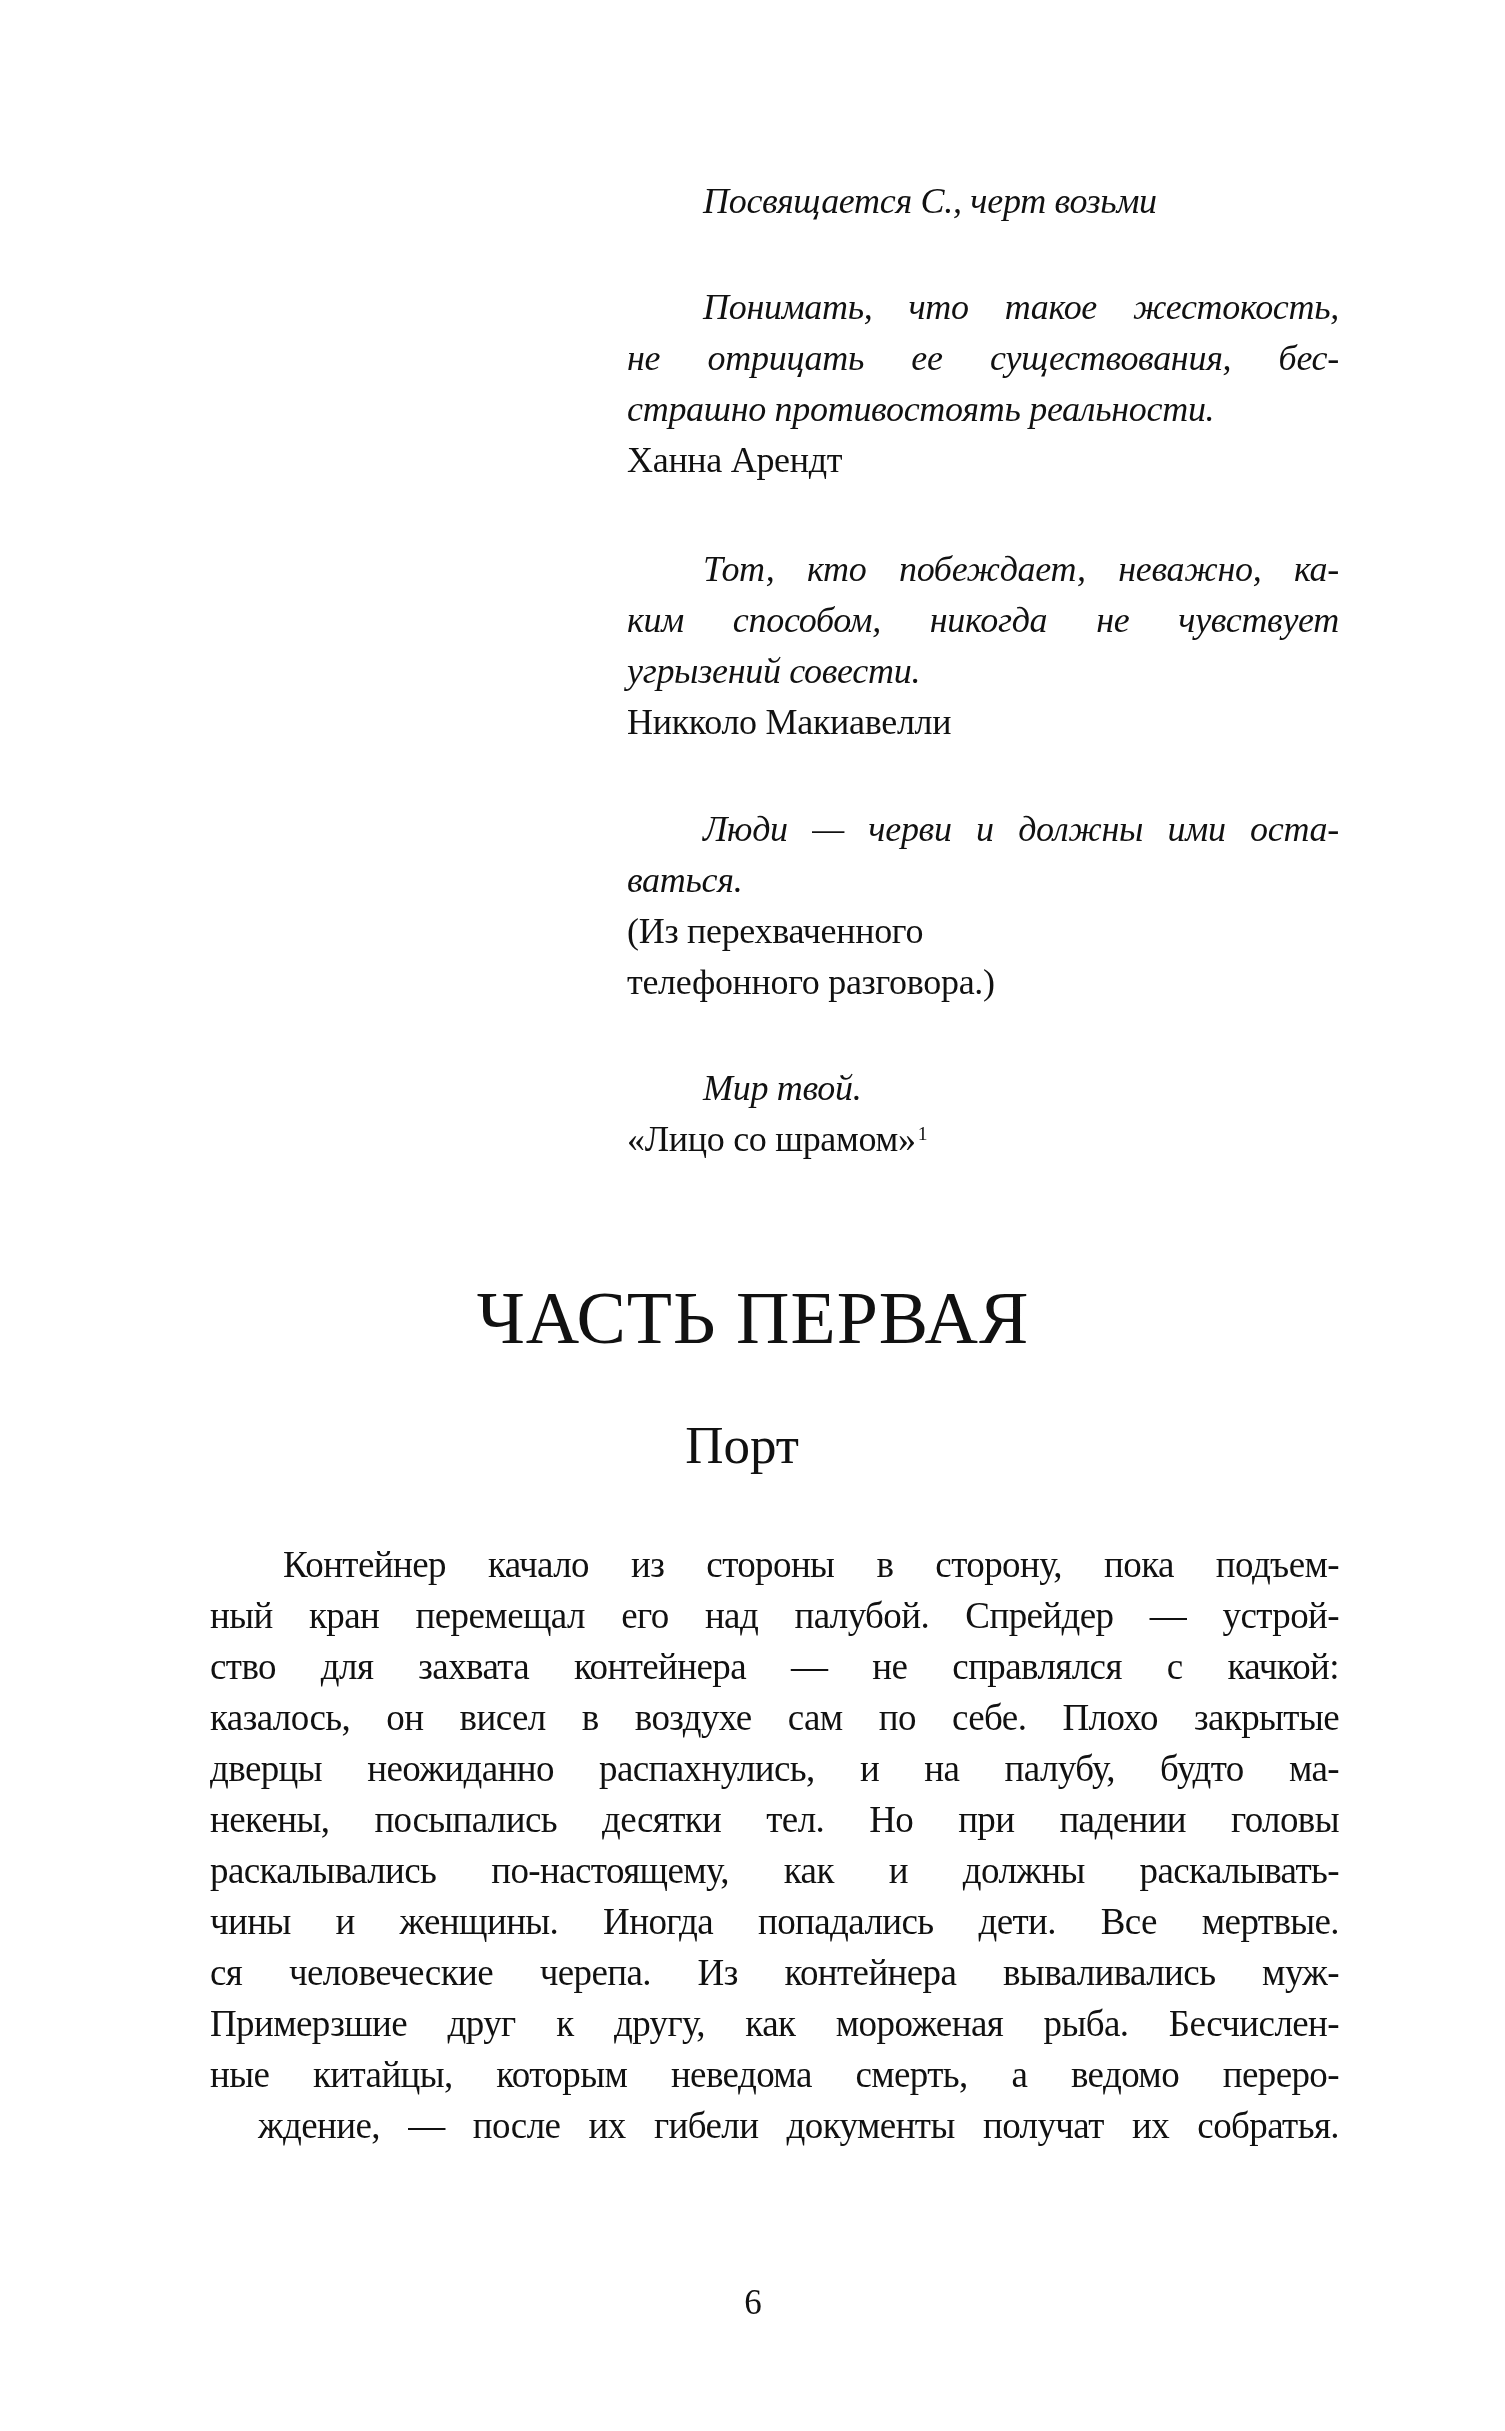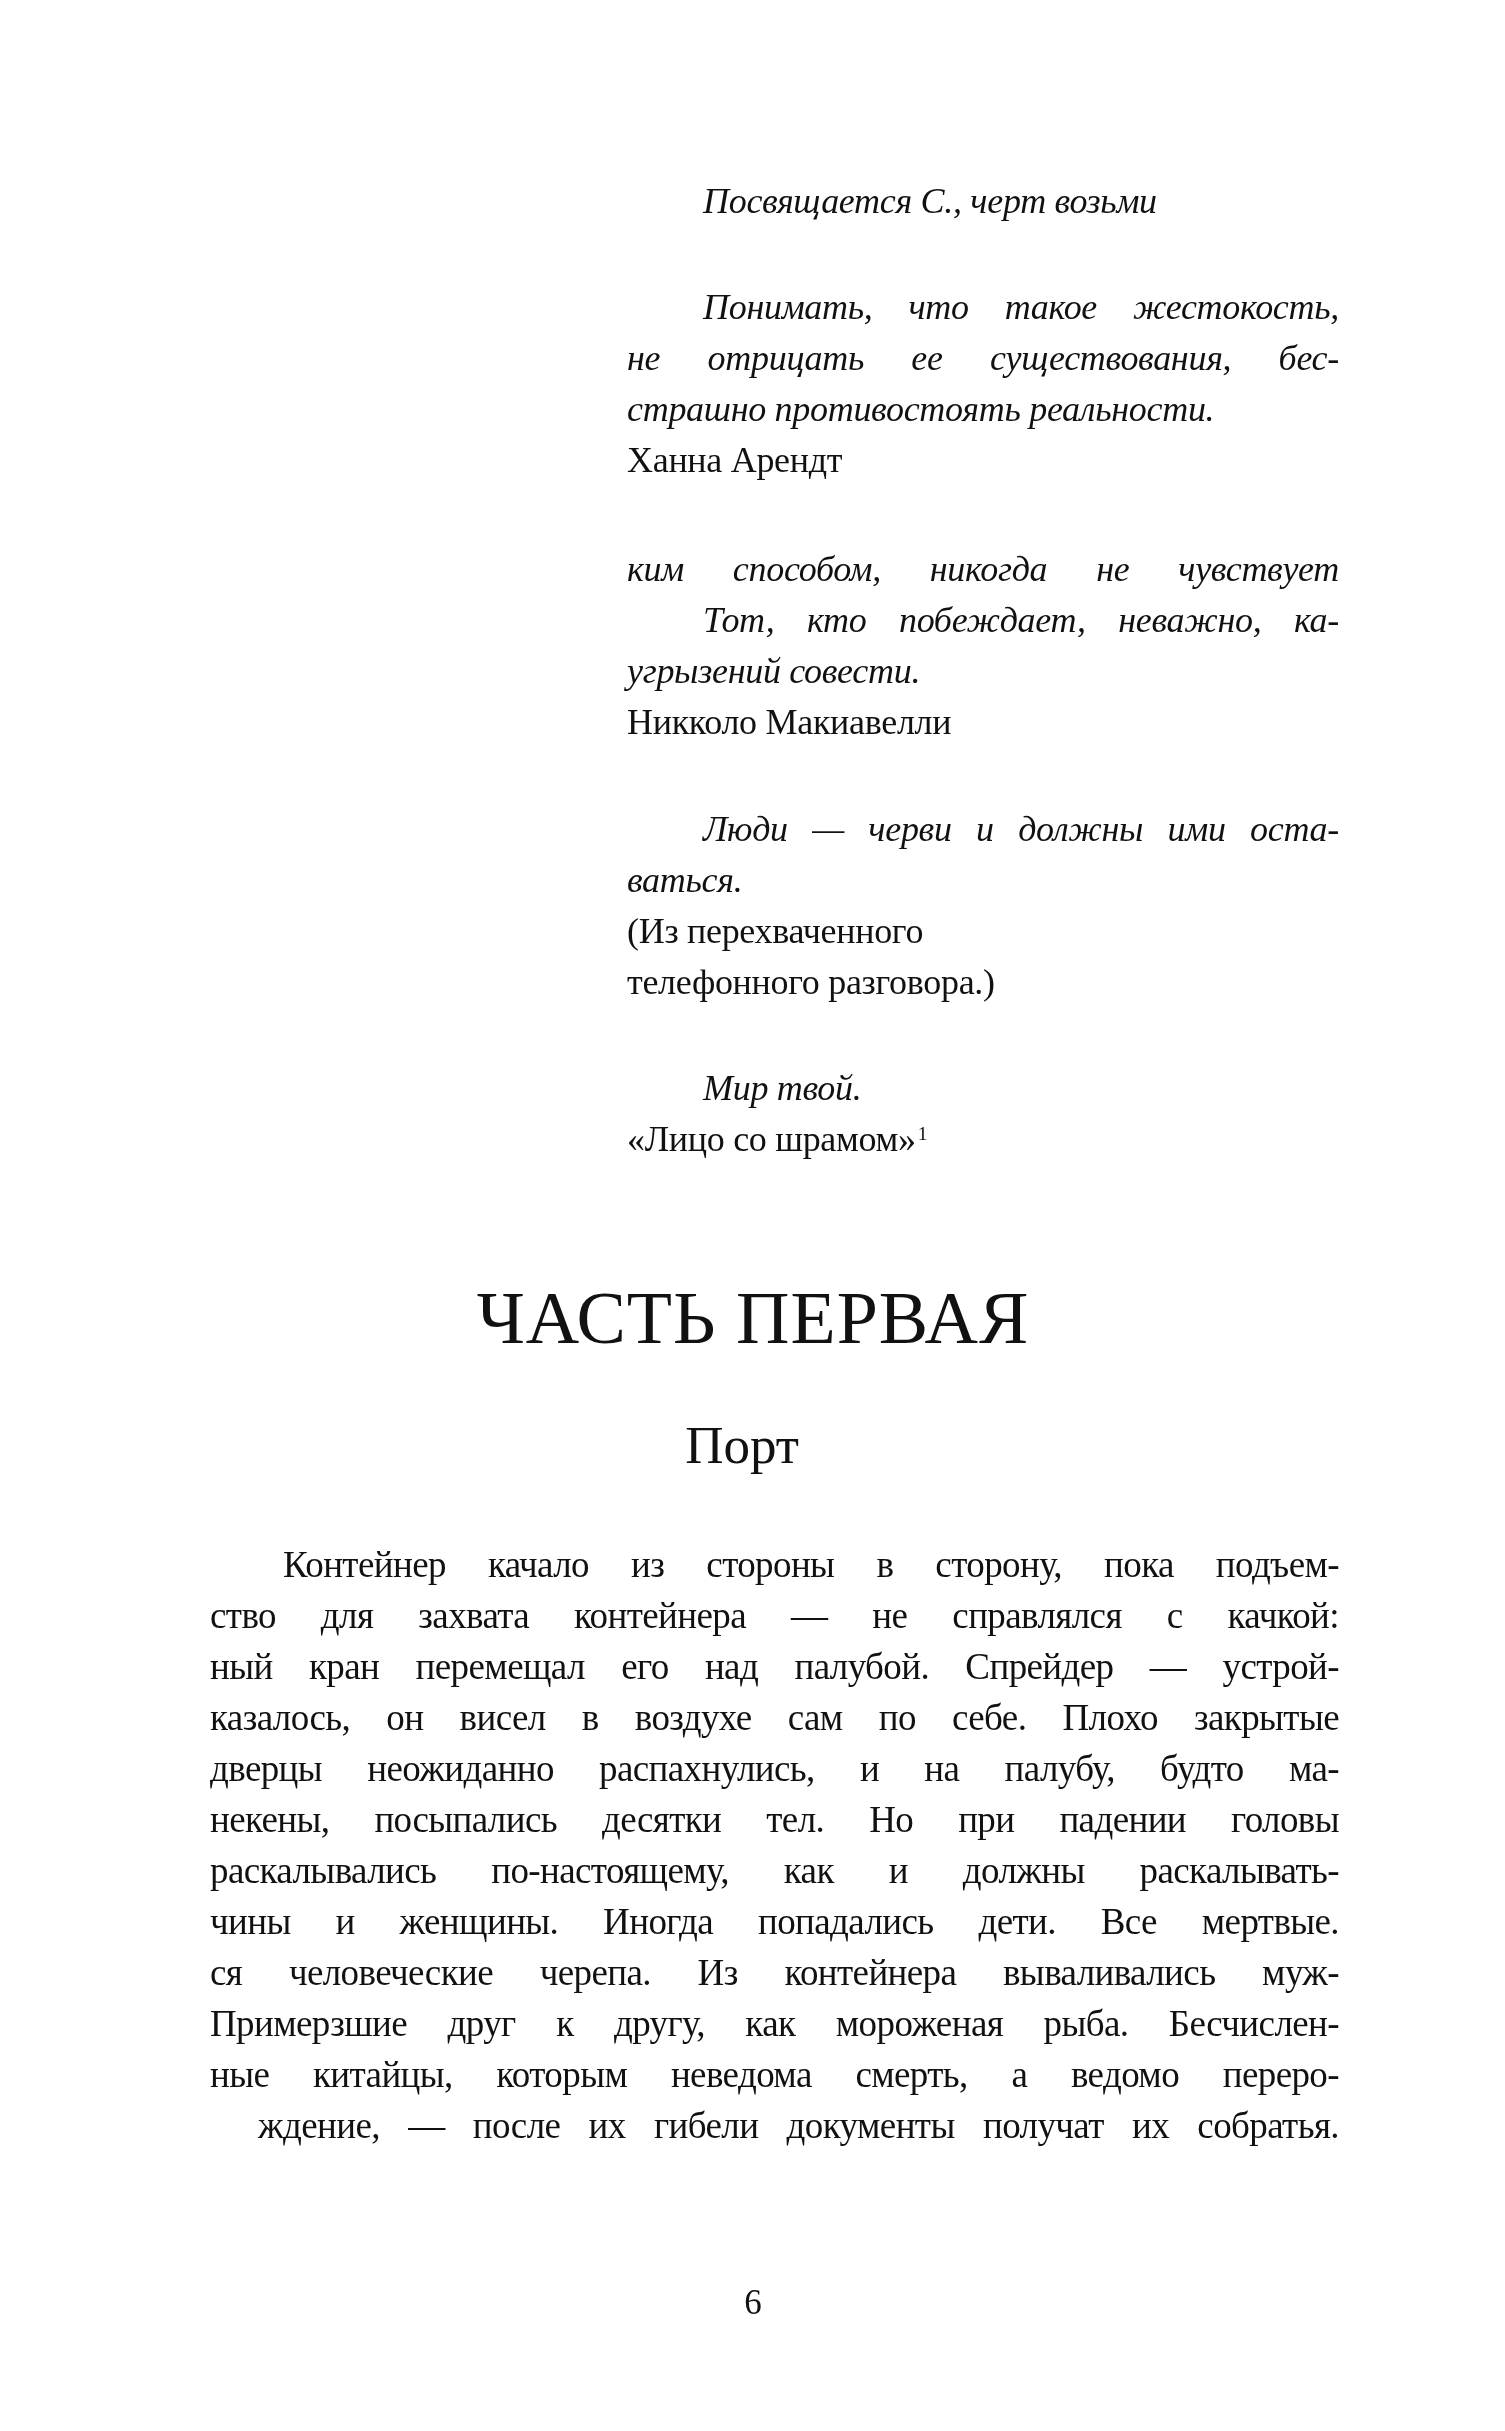--- a/index.html
+++ b/index.html
@@ -114,22 +114,22 @@
   </div>
 
   <div class="epi" style="top:282px;">
     <span class="line it indent just">Понимать, что такое жестокость,</span>
     <span class="line it just">не отрицать ее существования, бес-</span>
     <span class="line it">страшно противостоять реальности.</span>
     <span class="line attr right">Ханна Арендт</span>
   </div>
 
   <div class="epi" style="top:544px;">
+    <span class="line it indent just">Тот, кто побеждает, неважно, ка-</span>
     <span class="line it just">ким способом, никогда не чувствует</span>
-    <span class="line it indent just">Тот, кто побеждает, неважно, ка-</span>
     <span class="line it">угрызений совести.</span>
     <span class="line attr right">Никколо Макиавелли</span>
   </div>
 
   <div class="epi" style="top:804px;">
     <span class="line it indent just">Люди — черви и должны ими оста-</span>
     <span class="line it">ваться.</span>
     <span class="line attr right">(Из перехваченного</span>
     <span class="line attr right">телефонного разговора.)</span>
   </div>
@@ -138,22 +138,22 @@
     <span class="line it indent">Мир твой.</span>
     <span class="line attr right"><span>«Лицо со шрамом»</span><sup class="fn">1</sup></span>
   </div>
 
   <div class="part-title">ЧАСТЬ ПЕРВАЯ</div>
 
   <div class="chapter-title">Порт</div>
 
   <div class="body-text">
     <span class="line first">Контейнер качало из стороны в сторону, пока подъем-</span>
+    <span class="line">ный кран перемещал его над палубой. Спрейдер — устрой-</span>
     <span class="line">ство для захвата контейнера — не справлялся с качкой:</span>
-    <span class="line">ный кран перемещал его над палубой. Спрейдер — устрой-</span>
     <span class="line">казалось, он висел в воздухе сам по себе. Плохо закрытые</span>
     <span class="line">дверцы неожиданно распахнулись, и на палубу, будто ма-</span>
     <span class="line">некены, посыпались десятки тел. Но при падении головы</span>
     <span class="line">раскалывались по-настоящему, как и должны раскалывать-</span>
     <span class="line">чины и женщины. Иногда попадались дети. Все мертвые.</span>
     <span class="line">ся человеческие черепа. Из контейнера вываливались муж-</span>
     <span class="line">Примерзшие друг к другу, как мороженая рыба. Бесчислен-</span>
     <span class="line">ные китайцы, которым неведома смерть, а ведомо переро-</span>
     <span class="line last">ждение, — после их гибели документы получат их собратья.</span>
   </div>

